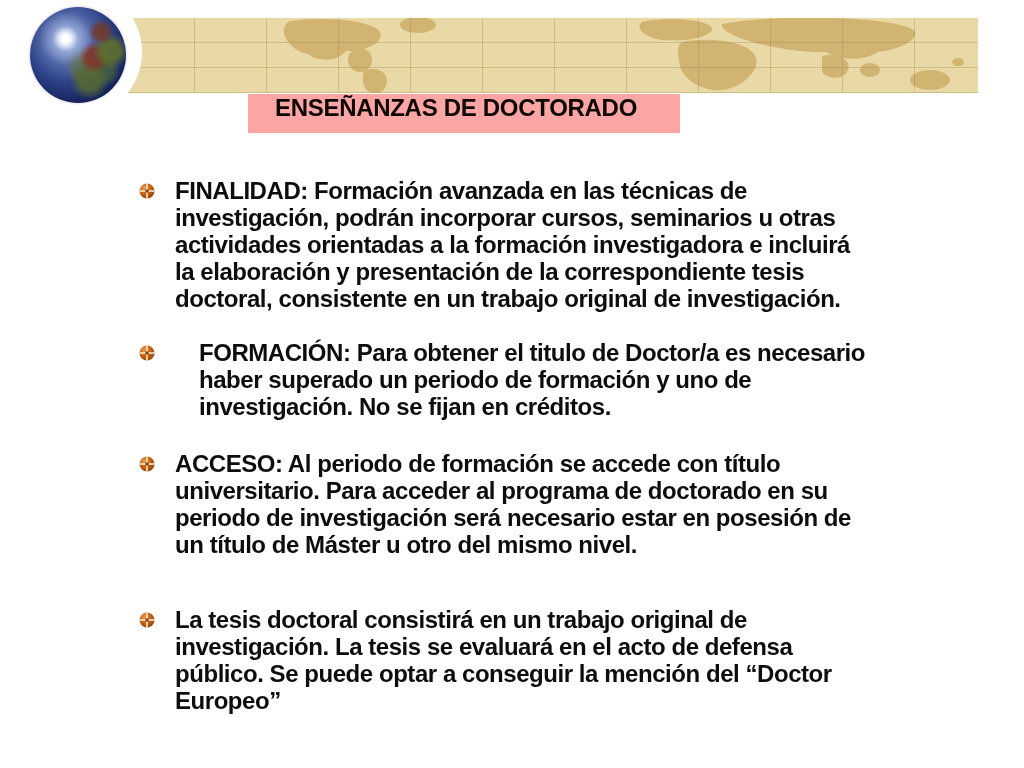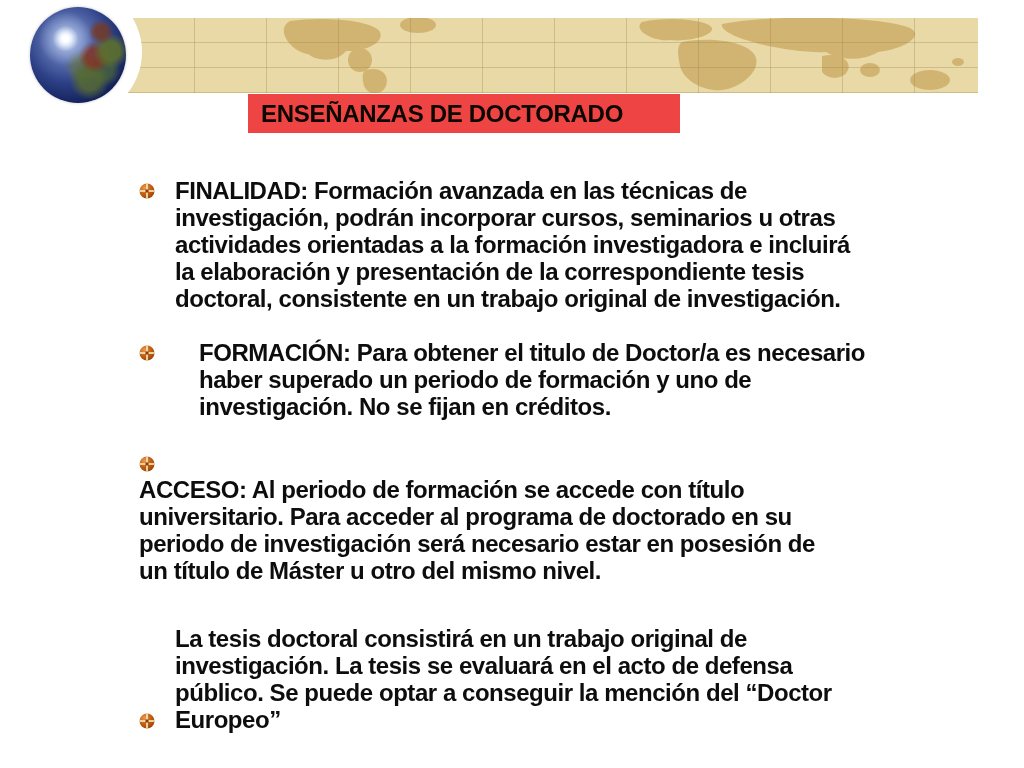--- a/index.html
+++ b/index.html
@@ -53,23 +53,23 @@
       radial-gradient(circle at 55% 62%, rgba(104,120,56,.6) 0 9px, rgba(104,120,56,0) 18px),
       radial-gradient(circle at 40% 35%, #9cb0d9 0%, #5a6fb0 25%, #2d4086 50%, #172560 72%, #080e30 92%, #04061a 100%);
     box-shadow: 0 0 3px rgba(0,0,0,.25);
   }
 
   
   .title-box {
     position: absolute;
     left: 248px; top: 94px;
     width: 432px; height: 39px;
-    background: #ef4444;
-    display: flex; align-items: center;
-    padding-left: 13px;
+    background: #fca5a5;
+    display: flex; align-items: flex-start;
+    padding-left: 27px;
   }
   .title-box span {
     font-weight: bold;
     font-size: 24px;
     letter-spacing: -0.3px;
     color: #0c0800;
   }
 
   
   .bullet-block {
@@ -86,22 +86,22 @@
   .bullet-text {
     font-weight: bold;
     font-size: 24px;
     line-height: 27px;
     letter-spacing: -0.45px;
     color: #0d0d0d;
     white-space: pre;
   }
   .b1 { top: 177px; }
   .b2 { top: 339px; gap: 24px; }
-  .b3 { top: 450px; flex-direction: column; }
-  .b4 { top: 625px; align-items: flex-end; }
+  .b3 { top: 450px; }
+  .b4 { top: 606px; }
 </style>
 </head>
 <body>
 
 <div class="banner">
   <svg width="856" height="75" viewBox="0 0 856 75">
     <g fill="#d2b472">
 
       <path d="M168,3 C200,-2 252,2 258,14 C263,26 240,34 224,33 C216,44 196,44 186,36 C170,34 152,12 168,3 Z"></path>
       <ellipse cx="238" cy="42" rx="12" ry="12"></ellipse>

